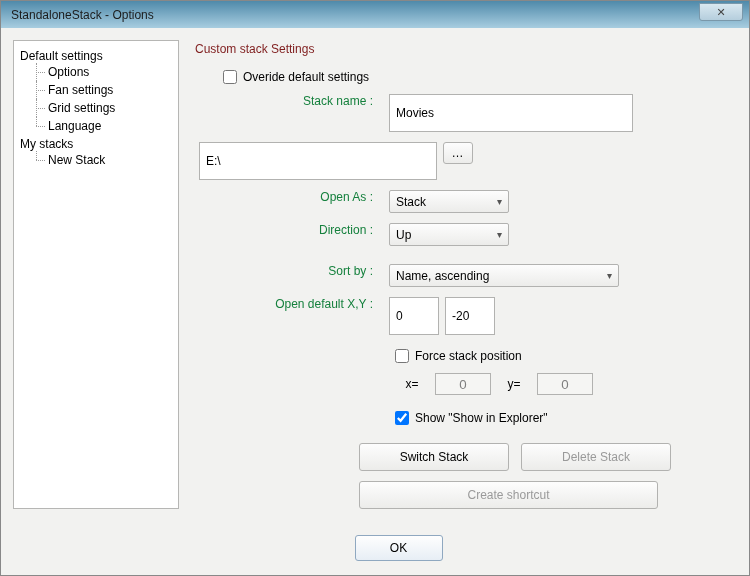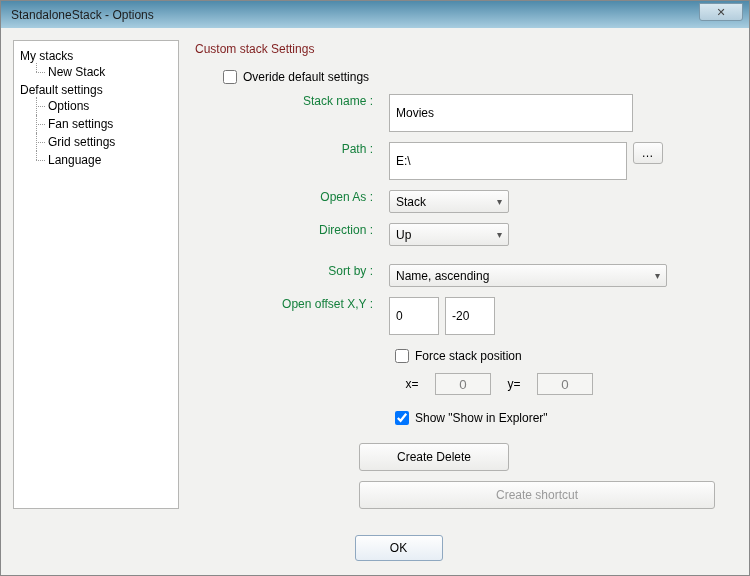--- a/index.html
+++ b/index.html
@@ -125,21 +125,21 @@
   align-items: center;
   justify-content: space-between;
   width: 120px;
   height: 23px;
   background: linear-gradient(180deg,#fdfdfd,#ececea);
   border: 1px solid #b2b2b0;
   border-radius: 2px;
   padding: 0 6px;
   cursor: pointer;
 }
-.select.wide { width: 278px; }
+.select.wide { width: 230px; }
 .select .caret {
   font-size: 10px; color: #555;
 }
 .browse-btn {
   width: 30px; height: 22px;
   margin-left: 6px;
   border: 1px solid #b2b2b0;
   background: linear-gradient(180deg,#fdfdfd,#ececea);
   border-radius: 3px;
   display: inline-flex;
@@ -181,21 +181,21 @@
   border-radius: 3px;
   padding: 0 18px;
   display: inline-flex;
   align-items: center;
   justify-content: center;
   cursor: pointer;
   min-width: 150px;
   color: #000;
 }
 .btn.disabled { color: #9a9a9a; cursor: default; }
-.btn.full { width: 356px; }
+.btn.full { width: 299px; }
 
 .footer {
   height: 56px;
   display: flex;
   align-items: center;
   justify-content: center;
   background: #f2f2f0;
 }
 .okbtn {
   height: 26px; width: 88px;
@@ -218,35 +218,35 @@
     <div class="close-btn">
       <span>✕</span>
     </div>
   </div>
 
   <div class="body">
 
     <div class="treepanel">
       <div class="tree">
         <ul>
-          <li class="root">
-            <span class="nlabel">My stacks</span>
-            <ul class="children">
-              <li class="child"><span class="nlabel">New Stack</span></li>
-            </ul>
-          </li>
           <li class="root">
             <span class="nlabel">Default settings</span>
             <ul class="children">
               <li class="child"><span class="nlabel">Options</span></li>
               <li class="child"><span class="nlabel">Fan settings</span></li>
               <li class="child"><span class="nlabel">Grid settings</span></li>
               <li class="child"><span class="nlabel">Language</span></li>
             </ul>
           </li>
+          <li class="root">
+            <span class="nlabel">My stacks</span>
+            <ul class="children">
+              <li class="child"><span class="nlabel">New Stack</span></li>
+            </ul>
+          </li>
         </ul>
       </div>
     </div>
 
     <div class="mainpanel">
       <div class="group-title">Custom stack Settings</div>
 
       <div class="formarea">
 
         <div class="row" style="padding-left:24px;">
@@ -255,21 +255,20 @@
             <span>Overide default  settings</span>
           </label>
         </div>
 
         <div class="row">
           <span class="lbl">Stack name :</span>
           <input type="text" class="field w240" value="Movies" style="">
         </div>
 
         <div class="row">
-          <span class="lbl">Path :</span>
           <input type="text" class="field w238" value="E:\" style="">
           <div class="browse-btn">
               <span>…</span>
             </div>
         </div>
 
         <div class="row">
           <span class="lbl">Open As :</span>
           <div class="select">
             <span>Stack</span>
@@ -288,21 +287,21 @@
 
         <div class="row" style="margin-top:8px;">
           <span class="lbl">Sort by :</span>
           <div class="select wide">
             <span>Name, ascending</span>
             <span class="caret">▾</span>
           </div>
         </div>
 
         <div class="row">
-          <span class="lbl">Open offset X,Y :</span>
+          <span class="lbl">Open default X,Y :</span>
           <input type="text" class="num w38" value="0" style="">
           <span style="width:6px"></span>
           <input type="text" class="num w38" value="-20" style="">
         </div>
 
         <div class="row" style="padding-left:196px; margin-top:4px;">
           <label class="chk">
             <input type="checkbox" style="">
             <span>Force stack position</span>
           </label>
@@ -317,21 +316,24 @@
 
         <div class="row" style="padding-left:196px; margin-top:6px;">
           <label class="chk">
             <input type="checkbox" checked="" style="">
             <span>Show "Show in Explorer"</span>
           </label>
         </div>
 
         <div class="btnrow" style="margin-top:8px;">
           <div class="btn">
-              <span>Create Delete</span>
+              <span>Switch Stack</span>
+            </div>
+          <div class="btn disabled">
+              <span>Delete Stack</span>
             </div>
         </div>
 
         <div class="btnrow">
           <div class="btn full disabled">
               <span>Create shortcut</span>
             </div>
         </div>
 
       </div>

